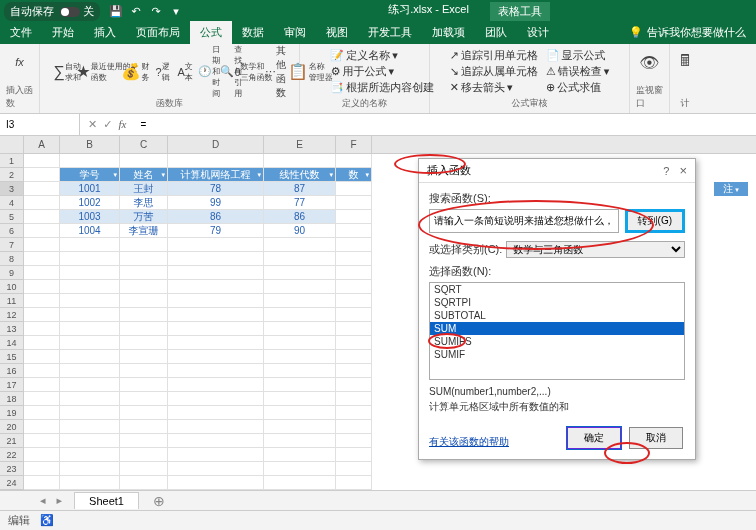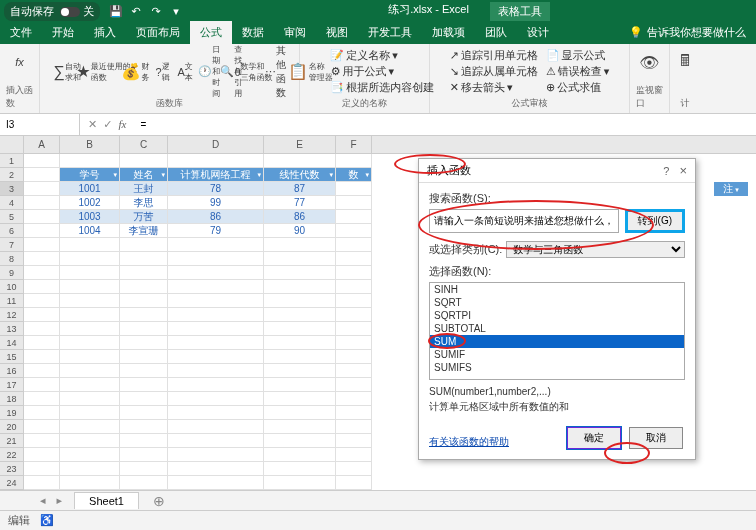--- a/index.html
+++ b/index.html
@@ -434,27 +434,26 @@
     <div class="search-row">
       <input value="请输入一条简短说明来描述您想做什么，然后单击&quot;转到&quot;" style="">
       <button>转到(G)</button>
     </div>
     <div class="cat-row">
       <span>或选择类别(C):</span>
       <select><option>数学与三角函数</option></select>
     </div>
     <label>选择函数(N):</label>
     <div class="func-list">
-      <div class="fn">SINH</div>
       <div class="fn">SQRT</div>
       <div class="fn">SQRTPI</div>
       <div class="fn">SUBTOTAL</div>
       <div class="fn sel">SUM</div>
+      <div class="fn">SUMIFS</div>
       <div class="fn">SUMIF</div>
-      <div class="fn">SUMIFS</div>
     </div>
     <div class="desc">SUM(number1,number2,...)</div>
     <div class="desc">计算单元格区域中所有数值的和</div>
     <a class="help-link">有关该函数的帮助</a>
     <div class="dialog-buttons">
       <button class="primary">确定</button>
       <button>取消</button>
     </div>
   </div>
 </div>

